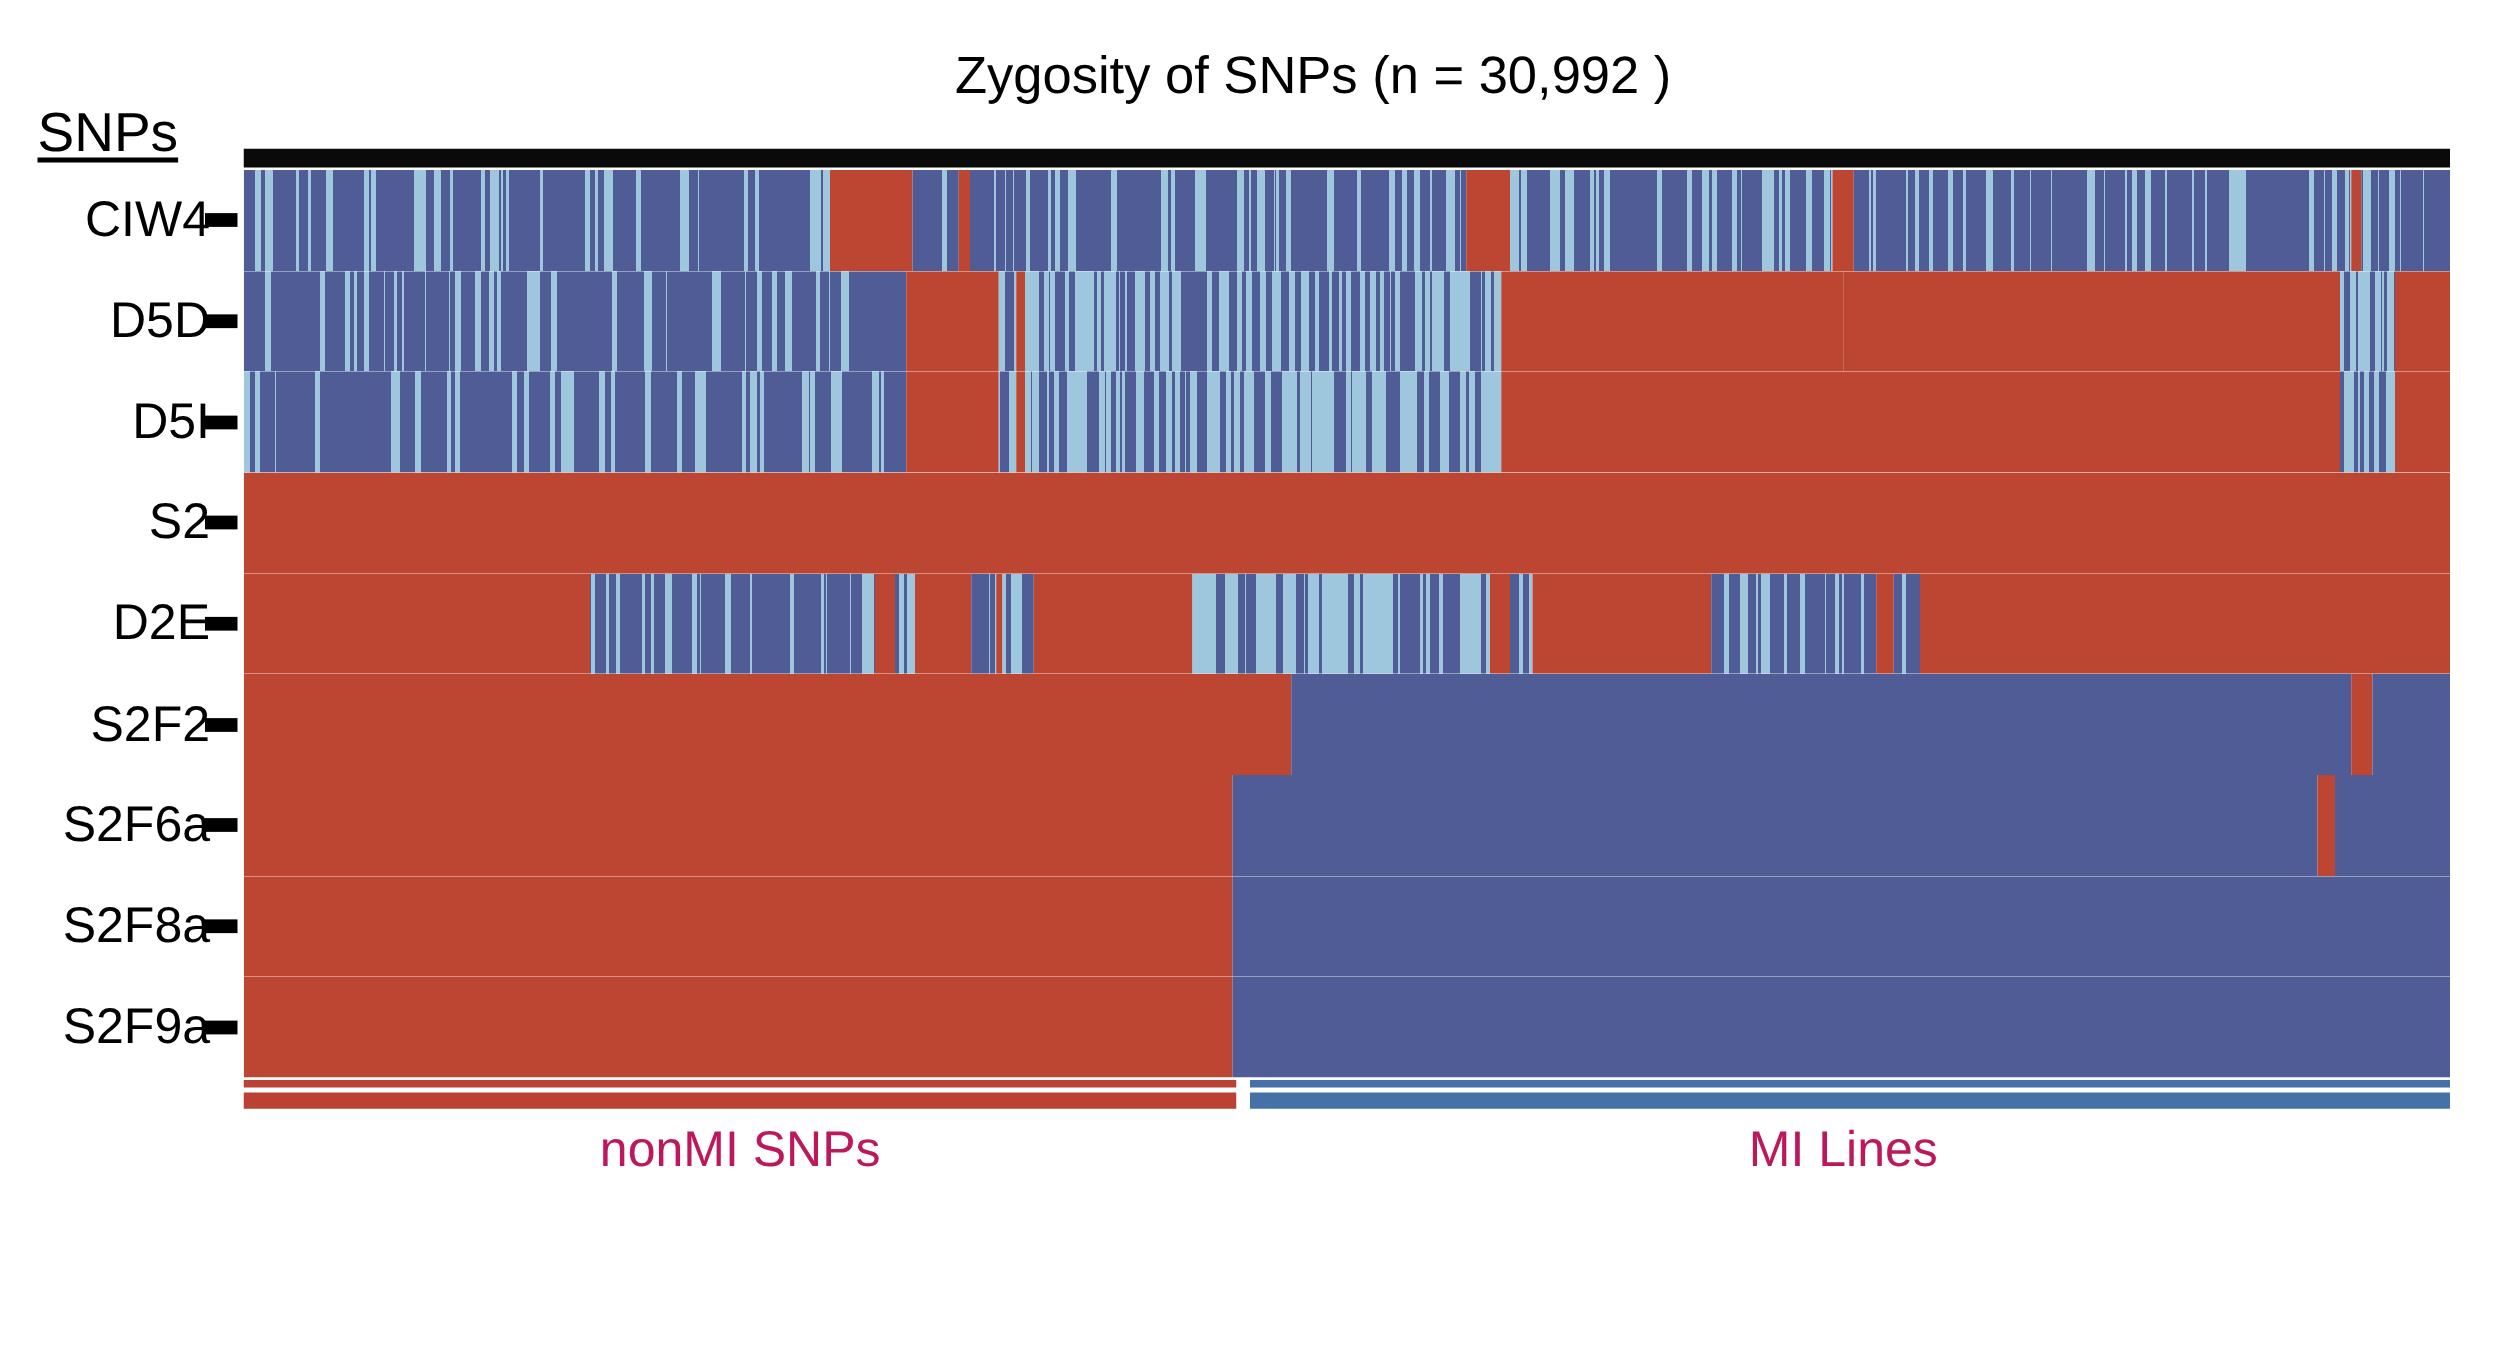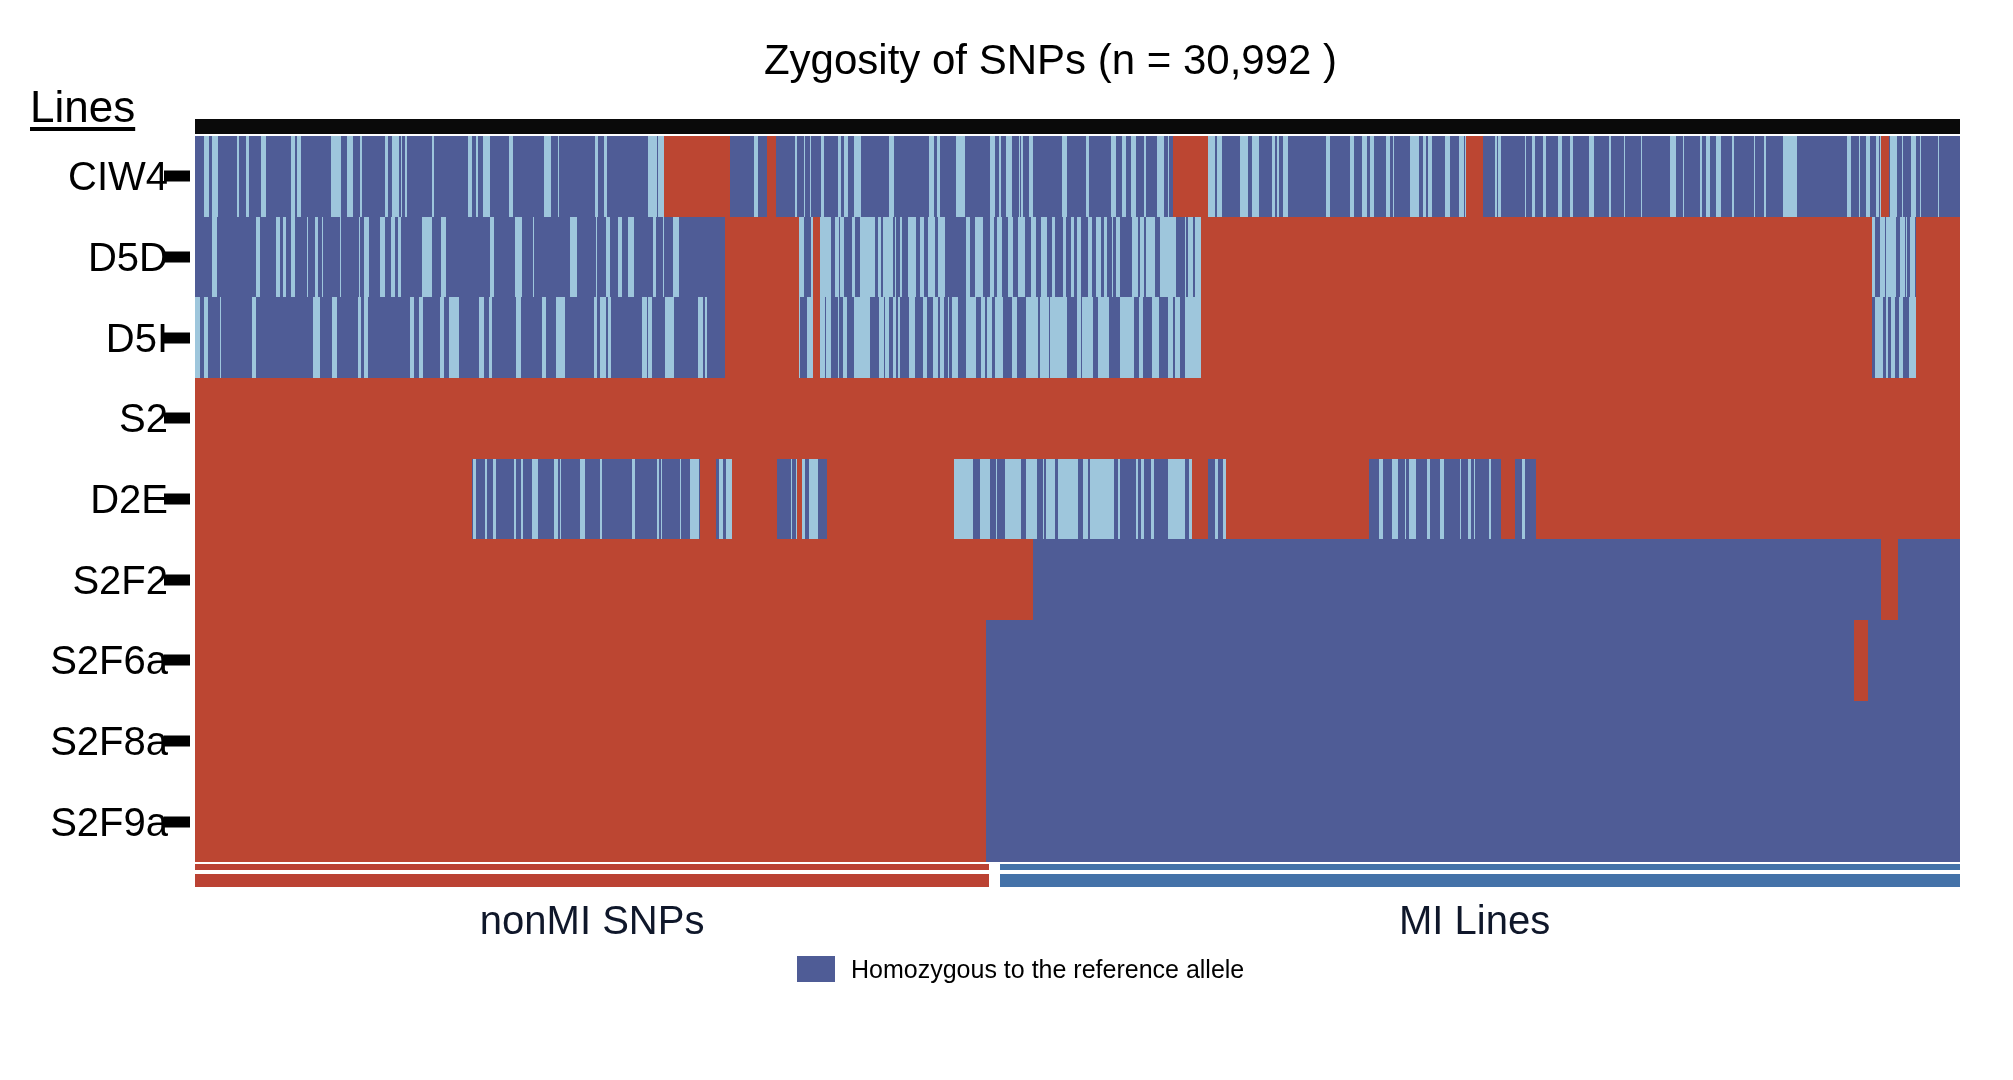--- a/index.html
+++ b/index.html
@@ -51,35 +51,35 @@
   
   #anno-thin{ position:absolute; left:195px; top:864px; width:1765px; height:6px; }
   #anno-thin .a-left{ position:absolute; left:0; top:0; height:100%; background:#bb4233; }
   #anno-thin .a-right{ position:absolute; top:0; height:100%; background:#4472a8; }
 
   #anno-bar{ position:absolute; left:195px; top:874px; width:1765px; height:13px; }
   #anno-bar .a-left{ position:absolute; left:0; top:0; height:100%; background:#bb4233; }
   #anno-bar .a-right{ position:absolute; top:0; height:100%; background:#4472a8; }
 
   .group-label{
-    position:absolute; top:898px; font-size:40px; color:#0f172a; text-align:center;
+    position:absolute; top:898px; font-size:40px; color:#be185d; text-align:center;
   }
 
   
   #legend{ position:absolute; left:797px; top:956px; }
   .leg-row{ display:flex; align-items:center; height:26px; }
   .leg-sw{ width:38px; height:26px; flex:0 0 38px; }
   .leg-txt{ margin-left:16px; font-size:25px; color:#000; line-height:26px; white-space:nowrap;}
 </style>
 </head>
 <body>
 
 <div id="chart-title">Zygosity of SNPs (n = 30,992 )</div>
 
-<div id="lines-label">Lines</div>
+<div id="lines-label">SNPs</div>
 
 <div id="top-black-bar"></div>
 
 <div id="plot-area">
     <div class="hm-row" style="top: 0px; height: 80.6667px;">
       <div class="seg" style="left: 0px; width: 469.49px; background-image: linear-gradient(90deg, rgb(79, 92, 150) 0px, rgb(79, 92, 150) 4px, rgb(79, 92, 150) 4px, rgb(79, 92, 150) 9px, rgb(158, 198, 220) 9px, rgb(158, 198, 220) 14px, rgb(79, 92, 150) 14px, rgb(79, 92, 150) 15px, rgb(79, 92, 150) 15px, rgb(79, 92, 150) 17px, rgb(158, 198, 220) 17px, rgb(158, 198, 220) 20px, rgb(158, 198, 220) 20px, rgb(158, 198, 220) 23px, rgb(79, 92, 150) 23px, rgb(79, 92, 150) 28px, rgb(79, 92, 150) 28px, rgb(79, 92, 150) 29px, rgb(79, 92, 150) 29px, rgb(79, 92, 150) 33px, rgb(79, 92, 150) 33px, rgb(79, 92, 150) 36px, rgb(79, 92, 150) 36px, rgb(79, 92, 150) 41px, rgb(79, 92, 150) 41px, rgb(79, 92, 150) 42px, rgb(158, 198, 220) 42px, rgb(158, 198, 220) 44px, rgb(79, 92, 150) 44px, rgb(79, 92, 150) 49px, rgb(79, 92, 150) 49px, rgb(79, 92, 150) 51px, rgb(158, 198, 220) 51px, rgb(158, 198, 220) 54px, rgb(79, 92, 150) 54px, rgb(79, 92, 150) 56px, rgb(79, 92, 150) 56px, rgb(79, 92, 150) 60px, rgb(79, 92, 150) 60px, rgb(79, 92, 150) 62px, rgb(79, 92, 150) 62px, rgb(79, 92, 150) 66px, rgb(158, 198, 220) 66px, rgb(158, 198, 220) 71px, rgb(79, 92, 150) 71px, rgb(79, 92, 150) 73px, rgb(79, 92, 150) 73px, rgb(79, 92, 150) 78px, rgb(79, 92, 150) 78px, rgb(79, 92, 150) 79px, rgb(79, 92, 150) 79px, rgb(79, 92, 150) 84px, rgb(79, 92, 150) 84px, rgb(79, 92, 150) 86px, rgb(79, 92, 150) 86px, rgb(79, 92, 150) 87px, rgb(79, 92, 150) 87px, rgb(79, 92, 150) 92px, rgb(79, 92, 150) 92px, rgb(79, 92, 150) 96px, rgb(158, 198, 220) 96px, rgb(158, 198, 220) 100px, rgb(79, 92, 150) 100px, rgb(79, 92, 150) 102px, rgb(158, 198, 220) 102px, rgb(158, 198, 220) 106px, rgb(79, 92, 150) 106px, rgb(79, 92, 150) 108px, rgb(79, 92, 150) 108px, rgb(79, 92, 150) 112px, rgb(79, 92, 150) 112px, rgb(79, 92, 150) 116px, rgb(79, 92, 150) 116px, rgb(79, 92, 150) 119px, rgb(79, 92, 150) 119px, rgb(79, 92, 150) 123px, rgb(79, 92, 150) 123px, rgb(79, 92, 150) 128px, rgb(79, 92, 150) 128px, rgb(79, 92, 150) 132px, rgb(79, 92, 150) 132px, rgb(79, 92, 150) 134px, rgb(79, 92, 150) 134px, rgb(79, 92, 150) 136px, rgb(158, 198, 220) 136px, rgb(158, 198, 220) 141px, rgb(158, 198, 220) 141px, rgb(158, 198, 220) 142px, rgb(158, 198, 220) 142px, rgb(158, 198, 220) 146px, rgb(79, 92, 150) 146px, rgb(79, 92, 150) 148px, rgb(79, 92, 150) 148px, rgb(79, 92, 150) 151px, rgb(79, 92, 150) 151px, rgb(79, 92, 150) 152px, rgb(158, 198, 220) 152px, rgb(158, 198, 220) 155px, rgb(158, 198, 220) 155px, rgb(158, 198, 220) 158px, rgb(79, 92, 150) 158px, rgb(79, 92, 150) 160px, rgb(79, 92, 150) 160px, rgb(79, 92, 150) 165px, rgb(158, 198, 220) 165px, rgb(158, 198, 220) 167px, rgb(79, 92, 150) 167px, rgb(79, 92, 150) 172px, rgb(79, 92, 150) 172px, rgb(79, 92, 150) 177px, rgb(79, 92, 150) 177px, rgb(79, 92, 150) 182px, rgb(79, 92, 150) 182px, rgb(79, 92, 150) 183px, rgb(79, 92, 150) 183px, rgb(79, 92, 150) 184px, rgb(79, 92, 150) 184px, rgb(79, 92, 150) 187px, rgb(79, 92, 150) 187px, rgb(79, 92, 150) 190px, rgb(158, 198, 220) 190px, rgb(158, 198, 220) 193px, rgb(79, 92, 150) 193px, rgb(79, 92, 150) 197px, rgb(158, 198, 220) 197px, rgb(158, 198, 220) 199px, rgb(158, 198, 220) 199px, rgb(158, 198, 220) 204px, rgb(79, 92, 150) 204px, rgb(79, 92, 150) 205px, rgb(79, 92, 150) 205px, rgb(79, 92, 150) 206px, rgb(158, 198, 220) 206px, rgb(158, 198, 220) 207px, rgb(79, 92, 150) 207px, rgb(79, 92, 150) 210px, rgb(158, 198, 220) 210px, rgb(158, 198, 220) 212px, rgb(79, 92, 150) 212px, rgb(79, 92, 150) 217px, rgb(79, 92, 150) 217px, rgb(79, 92, 150) 220px, rgb(79, 92, 150) 220px, rgb(79, 92, 150) 224px, rgb(79, 92, 150) 224px, rgb(79, 92, 150) 227px, rgb(79, 92, 150) 227px, rgb(79, 92, 150) 229px, rgb(79, 92, 150) 229px, rgb(79, 92, 150) 231px, rgb(79, 92, 150) 231px, rgb(79, 92, 150) 236px, rgb(79, 92, 150) 236px, rgb(79, 92, 150) 237px, rgb(158, 198, 220) 237px, rgb(158, 198, 220) 239px, rgb(79, 92, 150) 239px, rgb(79, 92, 150) 244px, rgb(79, 92, 150) 244px, rgb(79, 92, 150) 246px, rgb(79, 92, 150) 246px, rgb(79, 92, 150) 249px, rgb(79, 92, 150) 249px, rgb(79, 92, 150) 250px, rgb(79, 92, 150) 250px, rgb(79, 92, 150) 255px, rgb(79, 92, 150) 255px, rgb(79, 92, 150) 259px, rgb(79, 92, 150) 259px, rgb(79, 92, 150) 263px, rgb(79, 92, 150) 263px, rgb(79, 92, 150) 266px, rgb(79, 92, 150) 266px, rgb(79, 92, 150) 269px, rgb(79, 92, 150) 269px, rgb(79, 92, 150) 273px, rgb(158, 198, 220) 273px, rgb(158, 198, 220) 277px, rgb(79, 92, 150) 277px, rgb(79, 92, 150) 281px, rgb(158, 198, 220) 281px, rgb(158, 198, 220) 283px, rgb(79, 92, 150) 283px, rgb(79, 92, 150) 288px, rgb(158, 198, 220) 288px, rgb(158, 198, 220) 290px, rgb(158, 198, 220) 290px, rgb(158, 198, 220) 295px, rgb(79, 92, 150) 295px, rgb(79, 92, 150) 300px, rgb(79, 92, 150) 300px, rgb(79, 92, 150) 305px, rgb(79, 92, 150) 305px, rgb(79, 92, 150) 306px, rgb(79, 92, 150) 306px, rgb(79, 92, 150) 307px, rgb(79, 92, 150) 307px, rgb(79, 92, 150) 309px, rgb(79, 92, 150) 309px, rgb(79, 92, 150) 312px, rgb(79, 92, 150) 312px, rgb(79, 92, 150) 314px, rgb(158, 198, 220) 314px, rgb(158, 198, 220) 318px, rgb(79, 92, 150) 318px, rgb(79, 92, 150) 322px, rgb(79, 92, 150) 322px, rgb(79, 92, 150) 325px, rgb(79, 92, 150) 325px, rgb(79, 92, 150) 326px, rgb(79, 92, 150) 326px, rgb(79, 92, 150) 329px, rgb(79, 92, 150) 329px, rgb(79, 92, 150) 333px, rgb(79, 92, 150) 333px, rgb(79, 92, 150) 337px, rgb(79, 92, 150) 337px, rgb(79, 92, 150) 338px, rgb(79, 92, 150) 338px, rgb(79, 92, 150) 341px, rgb(79, 92, 150) 341px, rgb(79, 92, 150) 346px, rgb(79, 92, 150) 346px, rgb(79, 92, 150) 349px, rgb(158, 198, 220) 349px, rgb(158, 198, 220) 351px, rgb(158, 198, 220) 351px, rgb(158, 198, 220) 356px, rgb(79, 92, 150) 356px, rgb(79, 92, 150) 359px, rgb(79, 92, 150) 359px, rgb(79, 92, 150) 363px, rgb(158, 198, 220) 363px, rgb(158, 198, 220) 364px, rgb(79, 92, 150) 364px, rgb(79, 92, 150) 367px, rgb(79, 92, 150) 367px, rgb(79, 92, 150) 369px, rgb(79, 92, 150) 369px, rgb(79, 92, 150) 373px, rgb(79, 92, 150) 373px, rgb(79, 92, 150) 377px, rgb(79, 92, 150) 377px, rgb(79, 92, 150) 378px, rgb(79, 92, 150) 378px, rgb(79, 92, 150) 381px, rgb(79, 92, 150) 381px, rgb(79, 92, 150) 385px, rgb(79, 92, 150) 385px, rgb(79, 92, 150) 390px, rgb(79, 92, 150) 390px, rgb(79, 92, 150) 392px, rgb(79, 92, 150) 392px, rgb(79, 92, 150) 395px, rgb(79, 92, 150) 395px, rgb(79, 92, 150) 399px, rgb(79, 92, 150) 399px, rgb(79, 92, 150) 400px, rgb(158, 198, 220) 400px, rgb(158, 198, 220) 403px, rgb(79, 92, 150) 403px, rgb(79, 92, 150) 405px, rgb(79, 92, 150) 405px, rgb(79, 92, 150) 409px, rgb(158, 198, 220) 409px, rgb(158, 198, 220) 412px, rgb(79, 92, 150) 412px, rgb(79, 92, 150) 417px, rgb(79, 92, 150) 417px, rgb(79, 92, 150) 420px, rgb(79, 92, 150) 420px, rgb(79, 92, 150) 423px, rgb(79, 92, 150) 423px, rgb(79, 92, 150) 424px, rgb(79, 92, 150) 424px, rgb(79, 92, 150) 425px, rgb(79, 92, 150) 425px, rgb(79, 92, 150) 427px, rgb(79, 92, 150) 427px, rgb(79, 92, 150) 431px, rgb(79, 92, 150) 431px, rgb(79, 92, 150) 435px, rgb(79, 92, 150) 435px, rgb(79, 92, 150) 437px, rgb(79, 92, 150) 437px, rgb(79, 92, 150) 442px, rgb(79, 92, 150) 442px, rgb(79, 92, 150) 445px, rgb(79, 92, 150) 445px, rgb(79, 92, 150) 450px, rgb(79, 92, 150) 450px, rgb(79, 92, 150) 453px, rgb(158, 198, 220) 453px, rgb(158, 198, 220) 456px, rgb(158, 198, 220) 456px, rgb(158, 198, 220) 459px, rgb(158, 198, 220) 459px, rgb(158, 198, 220) 462px, rgb(79, 92, 150) 462px, rgb(79, 92, 150) 463px, rgb(158, 198, 220) 463px, rgb(158, 198, 220) 464px, rgb(158, 198, 220) 464px, rgb(158, 198, 220) 468px, rgb(158, 198, 220) 468px, rgb(158, 198, 220) 470px);"></div>
       <div class="seg" style="left: 469.49px; width: 65.305px; background: rgb(188, 70, 50);"></div>
       <div class="seg" style="left: 534.795px; width: 37.065px; background-image: linear-gradient(90deg, rgb(79, 92, 150) 0px, rgb(79, 92, 150) 2px, rgb(79, 92, 150) 2px, rgb(79, 92, 150) 6px, rgb(79, 92, 150) 6px, rgb(79, 92, 150) 8px, rgb(79, 92, 150) 8px, rgb(79, 92, 150) 13px, rgb(79, 92, 150) 13px, rgb(79, 92, 150) 15px, rgb(79, 92, 150) 15px, rgb(79, 92, 150) 16px, rgb(79, 92, 150) 16px, rgb(79, 92, 150) 20px, rgb(79, 92, 150) 20px, rgb(79, 92, 150) 24px, rgb(158, 198, 220) 24px, rgb(158, 198, 220) 28px, rgb(79, 92, 150) 28px, rgb(79, 92, 150) 33px, rgb(79, 92, 150) 33px, rgb(79, 92, 150) 37px, rgb(79, 92, 150) 37px, rgb(79, 92, 150) 38px);"></div>
       <div class="seg" style="left: 571.86px; width: 8.825px; background: rgb(188, 70, 50);"></div>
       <div class="seg" style="left: 580.685px; width: 397.125px; background-image: linear-gradient(90deg, rgb(79, 92, 150) 0px, rgb(79, 92, 150) 1px, rgb(79, 92, 150) 1px, rgb(79, 92, 150) 6px, rgb(79, 92, 150) 6px, rgb(79, 92, 150) 9px, rgb(79, 92, 150) 9px, rgb(79, 92, 150) 12px, rgb(79, 92, 150) 12px, rgb(79, 92, 150) 15px, rgb(79, 92, 150) 15px, rgb(79, 92, 150) 19px, rgb(158, 198, 220) 19px, rgb(158, 198, 220) 21px, rgb(79, 92, 150) 21px, rgb(79, 92, 150) 23px, rgb(79, 92, 150) 23px, rgb(79, 92, 150) 26px, rgb(79, 92, 150) 26px, rgb(79, 92, 150) 28px, rgb(158, 198, 220) 28px, rgb(158, 198, 220) 29px, rgb(79, 92, 150) 29px, rgb(79, 92, 150) 34px, rgb(158, 198, 220) 34px, rgb(158, 198, 220) 35px, rgb(79, 92, 150) 35px, rgb(79, 92, 150) 37px, rgb(79, 92, 150) 37px, rgb(79, 92, 150) 40px, rgb(79, 92, 150) 40px, rgb(79, 92, 150) 43px, rgb(79, 92, 150) 43px, rgb(79, 92, 150) 45px, rgb(158, 198, 220) 45px, rgb(158, 198, 220) 48px, rgb(79, 92, 150) 48px, rgb(79, 92, 150) 53px, rgb(79, 92, 150) 53px, rgb(79, 92, 150) 57px, rgb(79, 92, 150) 57px, rgb(79, 92, 150) 62px, rgb(158, 198, 220) 62px, rgb(158, 198, 220) 65px, rgb(79, 92, 150) 65px, rgb(79, 92, 150) 66px, rgb(79, 92, 150) 66px, rgb(79, 92, 150) 68px, rgb(158, 198, 220) 68px, rgb(158, 198, 220) 69px, rgb(158, 198, 220) 69px, rgb(158, 198, 220) 72px, rgb(79, 92, 150) 72px, rgb(79, 92, 150) 73px, rgb(79, 92, 150) 73px, rgb(79, 92, 150) 78px, rgb(158, 198, 220) 78px, rgb(158, 198, 220) 83px, rgb(158, 198, 220) 83px, rgb(158, 198, 220) 85px, rgb(79, 92, 150) 85px, rgb(79, 92, 150) 87px, rgb(79, 92, 150) 87px, rgb(79, 92, 150) 92px, rgb(79, 92, 150) 92px, rgb(79, 92, 150) 95px, rgb(79, 92, 150) 95px, rgb(79, 92, 150) 98px, rgb(79, 92, 150) 98px, rgb(79, 92, 150) 102px, rgb(79, 92, 150) 102px, rgb(79, 92, 150) 103px, rgb(79, 92, 150) 103px, rgb(79, 92, 150) 108px, rgb(79, 92, 150) 108px, rgb(79, 92, 150) 111px, rgb(79, 92, 150) 111px, rgb(79, 92, 150) 112px, rgb(79, 92, 150) 112px, rgb(79, 92, 150) 113px, rgb(158, 198, 220) 113px, rgb(158, 198, 220) 118px, rgb(79, 92, 150) 118px, rgb(79, 92, 150) 121px, rgb(79, 92, 150) 121px, rgb(79, 92, 150) 126px, rgb(79, 92, 150) 126px, rgb(79, 92, 150) 127px, rgb(79, 92, 150) 127px, rgb(79, 92, 150) 128px, rgb(79, 92, 150) 128px, rgb(79, 92, 150) 133px, rgb(79, 92, 150) 133px, rgb(79, 92, 150) 137px, rgb(79, 92, 150) 137px, rgb(79, 92, 150) 140px, rgb(79, 92, 150) 140px, rgb(79, 92, 150) 145px, rgb(79, 92, 150) 145px, rgb(79, 92, 150) 150px, rgb(79, 92, 150) 150px, rgb(79, 92, 150) 153px, rgb(158, 198, 220) 153px, rgb(158, 198, 220) 158px, rgb(79, 92, 150) 158px, rgb(79, 92, 150) 161px, rgb(158, 198, 220) 161px, rgb(158, 198, 220) 163px, rgb(158, 198, 220) 163px, rgb(158, 198, 220) 164px, rgb(79, 92, 150) 164px, rgb(79, 92, 150) 165px, rgb(79, 92, 150) 165px, rgb(79, 92, 150) 170px, rgb(79, 92, 150) 170px, rgb(79, 92, 150) 172px, rgb(79, 92, 150) 172px, rgb(79, 92, 150) 173px, rgb(79, 92, 150) 173px, rgb(79, 92, 150) 177px, rgb(79, 92, 150) 177px, rgb(79, 92, 150) 180px, rgb(158, 198, 220) 180px, rgb(158, 198, 220) 185px, rgb(158, 198, 220) 185px, rgb(158, 198, 220) 187px, rgb(158, 198, 220) 187px, rgb(158, 198, 220) 189px, rgb(79, 92, 150) 189px, rgb(79, 92, 150) 194px, rgb(79, 92, 150) 194px, rgb(79, 92, 150) 196px, rgb(79, 92, 150) 196px, rgb(79, 92, 150) 200px, rgb(79, 92, 150) 200px, rgb(79, 92, 150) 202px, rgb(79, 92, 150) 202px, rgb(79, 92, 150) 203px, rgb(79, 92, 150) 203px, rgb(79, 92, 150) 208px, rgb(79, 92, 150) 208px, rgb(79, 92, 150) 209px, rgb(79, 92, 150) 209px, rgb(79, 92, 150) 210px, rgb(79, 92, 150) 210px, rgb(79, 92, 150) 214px, rgb(158, 198, 220) 214px, rgb(158, 198, 220) 219px, rgb(79, 92, 150) 219px, rgb(79, 92, 150) 221px, rgb(79, 92, 150) 221px, rgb(79, 92, 150) 223px, rgb(158, 198, 220) 223px, rgb(158, 198, 220) 225px, rgb(79, 92, 150) 225px, rgb(79, 92, 150) 230px, rgb(158, 198, 220) 230px, rgb(158, 198, 220) 233px, rgb(158, 198, 220) 233px, rgb(158, 198, 220) 236px, rgb(79, 92, 150) 236px, rgb(79, 92, 150) 239px, rgb(79, 92, 150) 239px, rgb(79, 92, 150) 243px, rgb(158, 198, 220) 243px, rgb(158, 198, 220) 244px, rgb(79, 92, 150) 244px, rgb(79, 92, 150) 245px, rgb(158, 198, 220) 245px, rgb(158, 198, 220) 247px, rgb(79, 92, 150) 247px, rgb(79, 92, 150) 250px, rgb(79, 92, 150) 250px, rgb(79, 92, 150) 252px, rgb(79, 92, 150) 252px, rgb(79, 92, 150) 253px, rgb(158, 198, 220) 253px, rgb(158, 198, 220) 257px, rgb(79, 92, 150) 257px, rgb(79, 92, 150) 259px, rgb(79, 92, 150) 259px, rgb(79, 92, 150) 262px, rgb(79, 92, 150) 262px, rgb(79, 92, 150) 265px, rgb(79, 92, 150) 265px, rgb(79, 92, 150) 267px, rgb(79, 92, 150) 267px, rgb(79, 92, 150) 272px, rgb(79, 92, 150) 272px, rgb(79, 92, 150) 275px, rgb(79, 92, 150) 275px, rgb(79, 92, 150) 280px, rgb(79, 92, 150) 280px, rgb(79, 92, 150) 283px, rgb(79, 92, 150) 283px, rgb(79, 92, 150) 286px, rgb(158, 198, 220) 286px, rgb(158, 198, 220) 291px, rgb(79, 92, 150) 291px, rgb(79, 92, 150) 295px, rgb(79, 92, 150) 295px, rgb(79, 92, 150) 299px, rgb(79, 92, 150) 299px, rgb(79, 92, 150) 304px, rgb(79, 92, 150) 304px, rgb(79, 92, 150) 306px, rgb(79, 92, 150) 306px, rgb(79, 92, 150) 310px, rgb(158, 198, 220) 310px, rgb(158, 198, 220) 313px, rgb(79, 92, 150) 313px, rgb(79, 92, 150) 318px, rgb(79, 92, 150) 318px, rgb(79, 92, 150) 320px, rgb(79, 92, 150) 320px, rgb(79, 92, 150) 324px, rgb(79, 92, 150) 324px, rgb(79, 92, 150) 325px, rgb(79, 92, 150) 325px, rgb(79, 92, 150) 327px, rgb(79, 92, 150) 327px, rgb(79, 92, 150) 331px, rgb(79, 92, 150) 331px, rgb(79, 92, 150) 335px, rgb(158, 198, 220) 335px, rgb(158, 198, 220) 340px, rgb(79, 92, 150) 340px, rgb(79, 92, 150) 341px, rgb(79, 92, 150) 341px, rgb(79, 92, 150) 346px, rgb(158, 198, 220) 346px, rgb(158, 198, 220) 350px, rgb(79, 92, 150) 350px, rgb(79, 92, 150) 352px, rgb(79, 92, 150) 352px, rgb(79, 92, 150) 354px, rgb(79, 92, 150) 354px, rgb(79, 92, 150) 355px, rgb(158, 198, 220) 355px, rgb(158, 198, 220) 360px, rgb(79, 92, 150) 360px, rgb(79, 92, 150) 362px, rgb(79, 92, 150) 362px, rgb(79, 92, 150) 363px, rgb(79, 92, 150) 363px, rgb(79, 92, 150) 364px, rgb(79, 92, 150) 364px, rgb(79, 92, 150) 368px, rgb(158, 198, 220) 368px, rgb(158, 198, 220) 370px, rgb(79, 92, 150) 370px, rgb(79, 92, 150) 375px, rgb(79, 92, 150) 375px, rgb(79, 92, 150) 378px, rgb(79, 92, 150) 378px, rgb(79, 92, 150) 381px, rgb(158, 198, 220) 381px, rgb(158, 198, 220) 386px, rgb(158, 198, 220) 386px, rgb(158, 198, 220) 388px, rgb(79, 92, 150) 388px, rgb(79, 92, 150) 391px, rgb(79, 92, 150) 391px, rgb(79, 92, 150) 392px, rgb(158, 198, 220) 392px, rgb(158, 198, 220) 393px, rgb(79, 92, 150) 393px, rgb(79, 92, 150) 397px, rgb(79, 92, 150) 397px, rgb(79, 92, 150) 398px);"></div>
@@ -182,17 +182,13 @@
 </div>
 <div id="anno-bar">
   <div class="a-left" style="width: 45%; background: rgb(187, 66, 51);"></div>
   <div class="a-right" style="left: 45.6%; width: 54.4%; background: rgb(68, 114, 168);"></div>
 </div>
 
 <div class="group-label" id="grp-0" style="left: 195px; width: 794.25px;">nonMI SNPs</div>
 <div class="group-label" id="grp-1" style="left: 989.25px; width: 970.75px;">MI Lines</div>
 
 <div id="legend">
-  <div class="leg-row">
-    <span class="leg-sw" style="background: rgb(79, 92, 150);"></span>
-    <span class="leg-txt">Homozygous to the reference allele</span>
-  </div>
 </div>
 
 </body></html>

